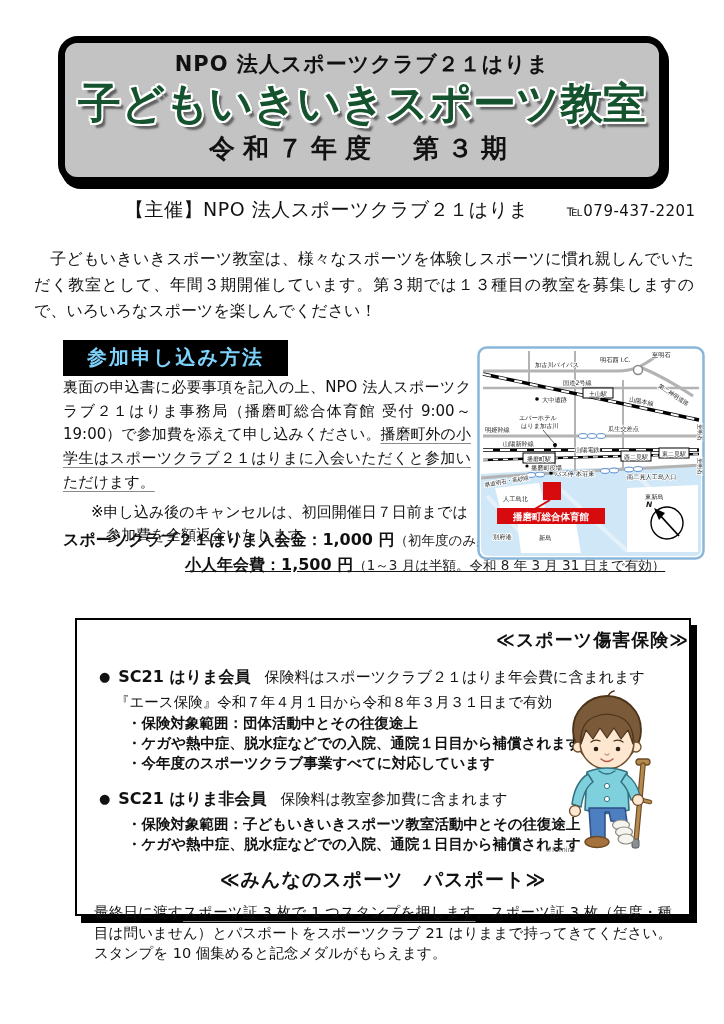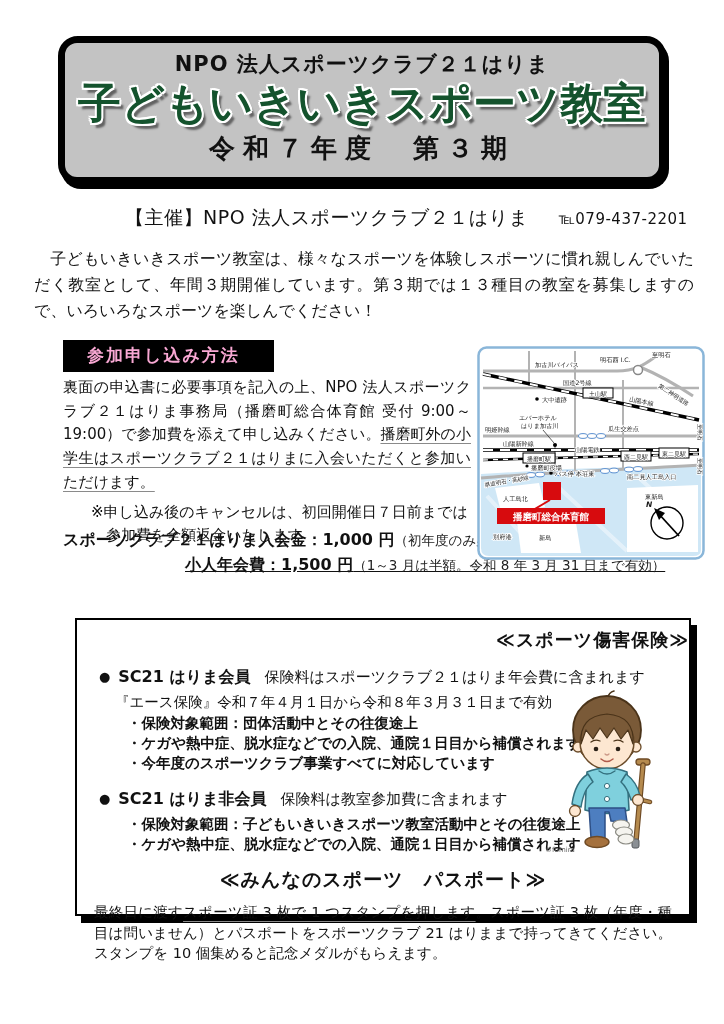--- a/index.html
+++ b/index.html
@@ -15,31 +15,31 @@
     text-align:center; padding:7px 6px 11px; }
   .title-sub { font-size:21px; font-weight:600; letter-spacing:1px; }
   .title-main { font-size:43px; font-weight:900; line-height:1.18; letter-spacing:0;
     color:#14532d;
     text-shadow:2px 0 0 #fff,-2px 0 0 #fff,0 2px 0 #fff,0 -2px 0 #fff,
       1.6px 1.6px 0 #fff,-1.6px -1.6px 0 #fff,1.6px -1.6px 0 #fff,-1.6px 1.6px 0 #fff,
       4px 5px 2px rgba(0,0,0,.5); }
   .title-period { font-size:26px; font-weight:800; letter-spacing:8px; margin-top:2px; }
 
   
-  .organizer { position:absolute; left:125px; top:205px; display:flex; align-items:baseline; gap:30px; }
+  .organizer { position:absolute; left:125px; top:197px; display:flex; align-items:baseline; gap:38px; }
   .organizer .org-label { font-size:19px; font-weight:500; letter-spacing:.5px; }
   .organizer .org-tel { font-size:15px; letter-spacing:.5px; }
 
   
   .intro { position:absolute; left:34px; top:246px; width:660px;
     font-size:16px; line-height:1.63; text-align:justify; }
 
   
-  .section-heading { position:absolute; left:63px; top:340px; background:#000; color:#f9a8d4;
-    font-size:17px; font-weight:700; letter-spacing:2px; padding:4px 34px 5px 24px; }
+  .section-heading { position:absolute; left:63px; top:340px; background:#000; color:#7dd3fc;
+    font-size:20px; font-weight:700; letter-spacing:2px; padding:4px 24px 5px 24px; }
   .app-col { position:absolute; left:63px; top:376px; width:408px; }
   .app-body { font-size:15px; line-height:1.58; text-align:justify; }
   .u-line { text-decoration:underline; text-decoration-color:#8a8a8a; text-decoration-thickness:1px; text-underline-offset:4px; }
   .app-note { font-size:15px; line-height:1.5; margin-top:7px; padding-left:43px; text-indent:-15px; }
   .fee-line { position:absolute; left:63px; white-space:nowrap; }
   .fee-1 { top:530px; } .fee-2 { top:555px; padding-left:122px;text-decoration:underline; }
   .fee-label,.fee-value { font-size:16px; font-weight:700; }
   .fee-note { font-size:13.5px; color:#222; }
 
   

